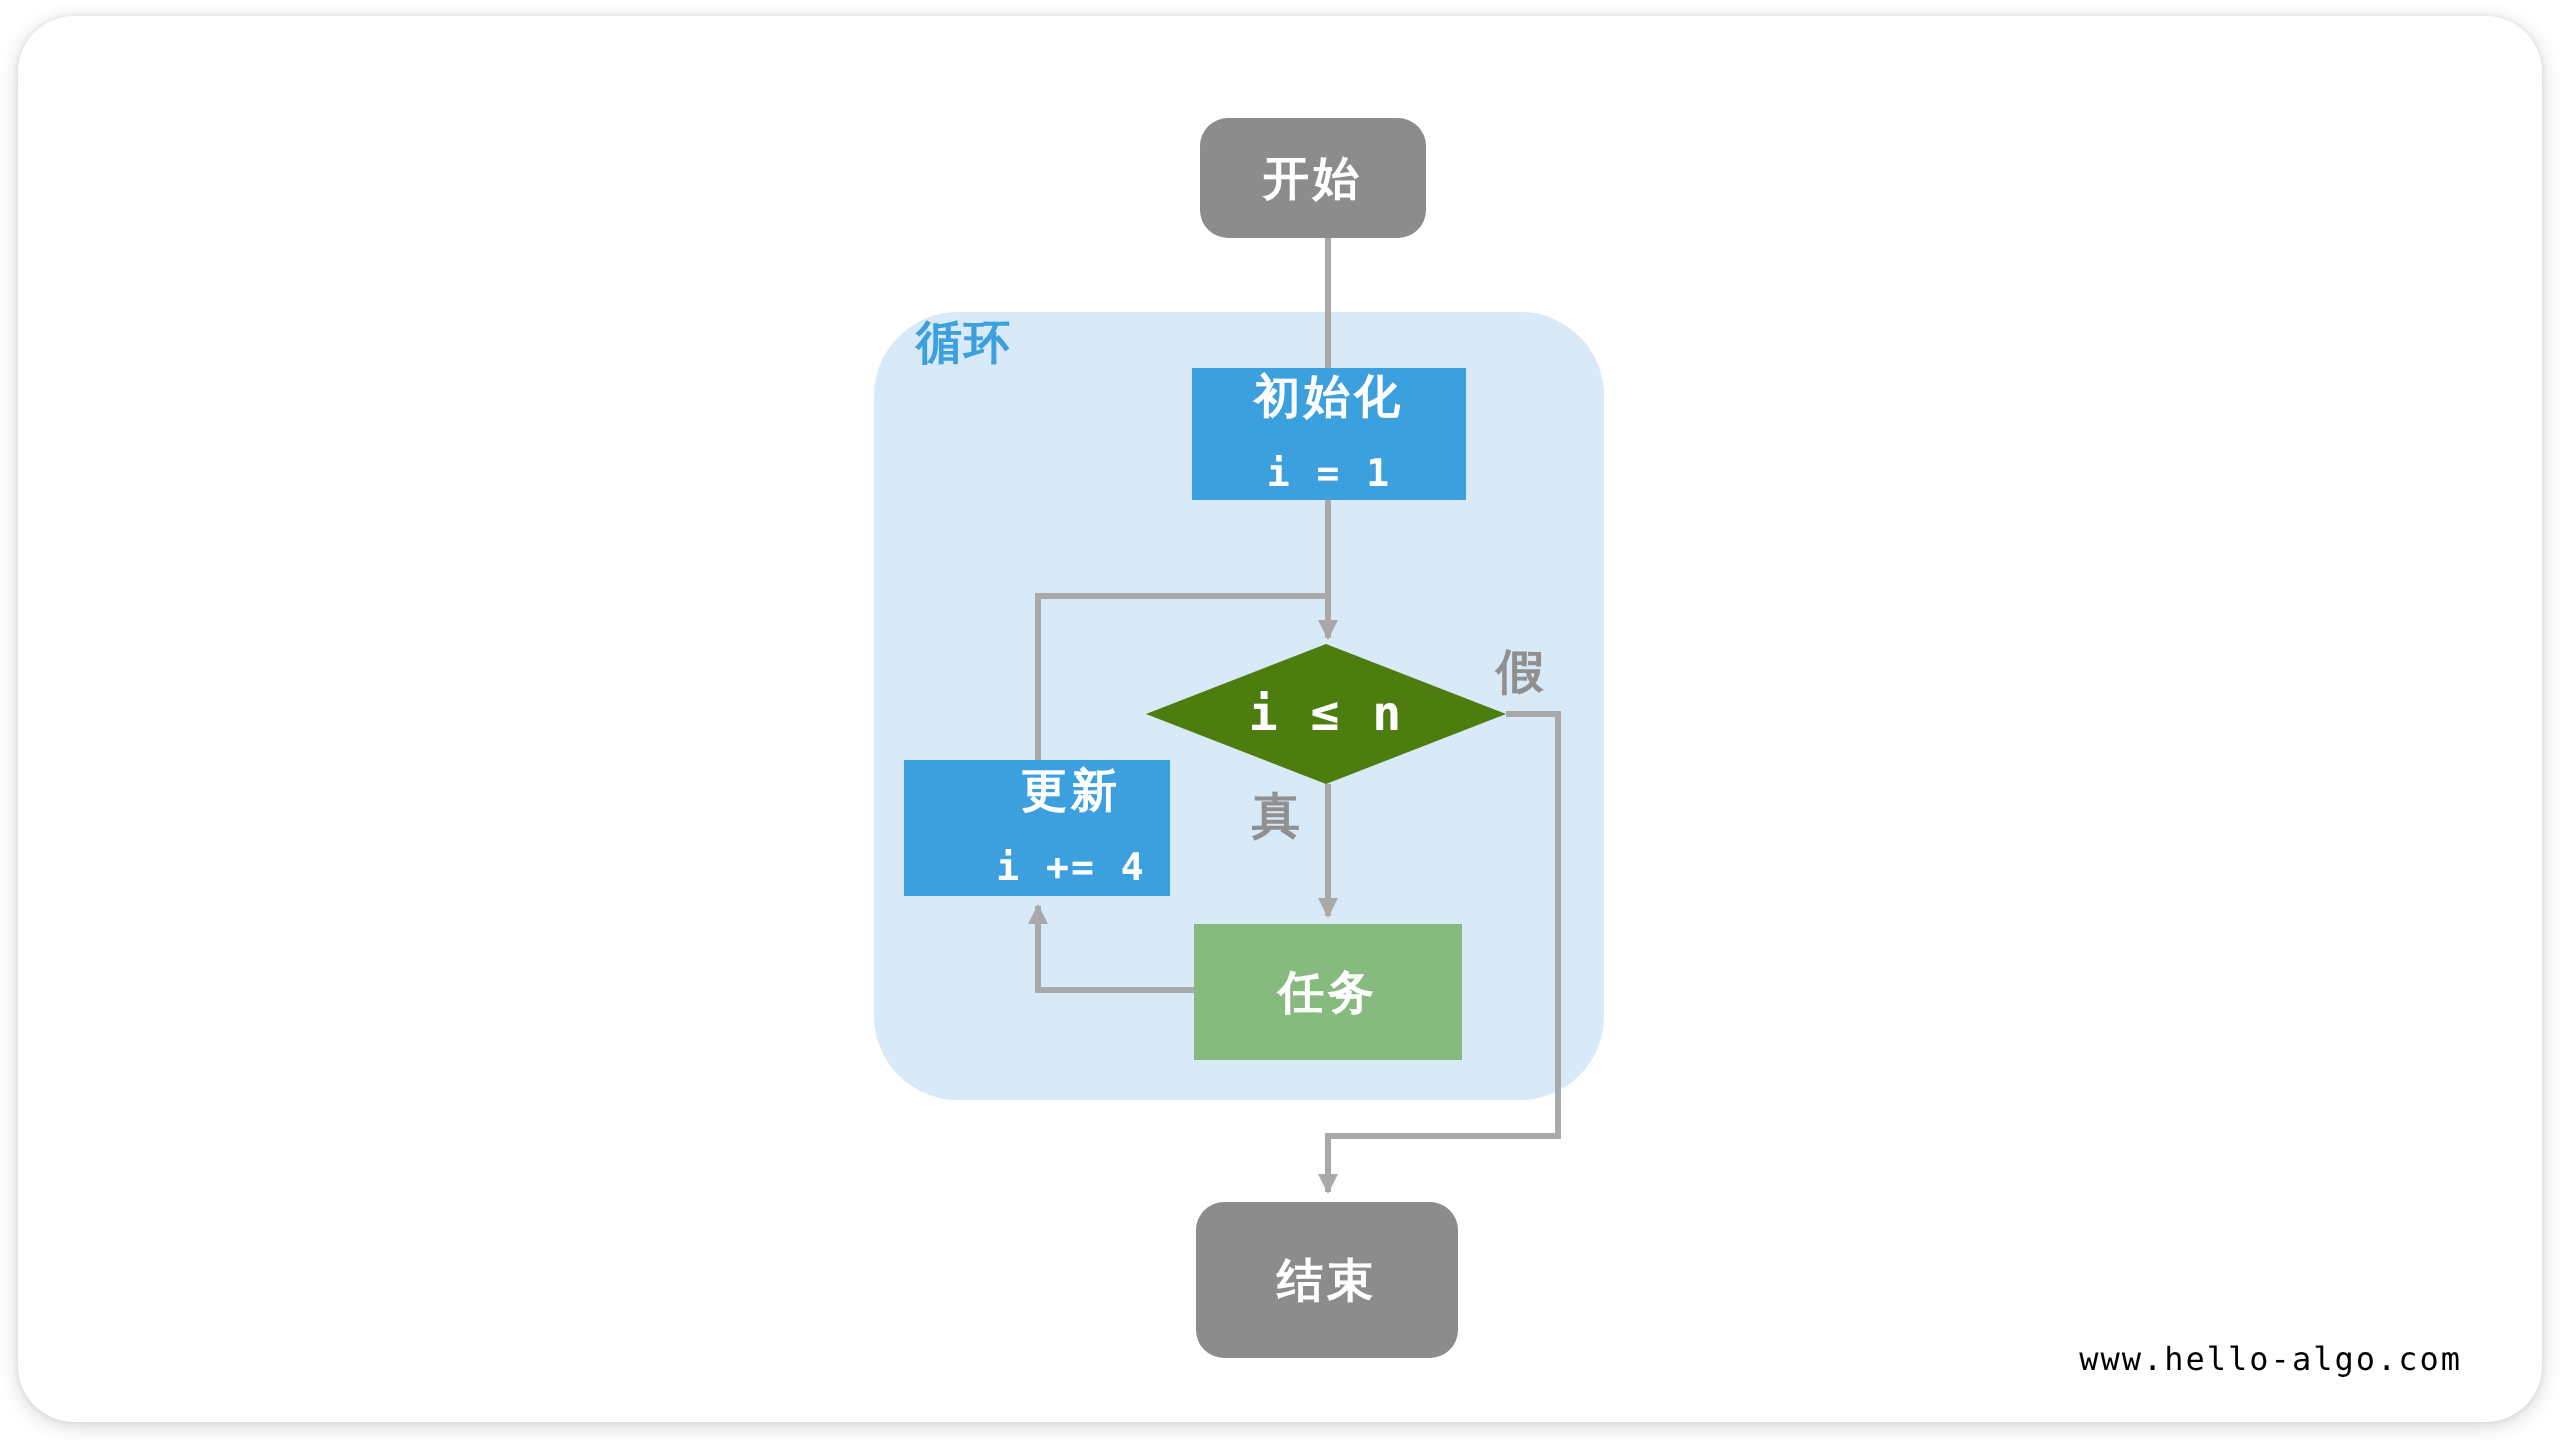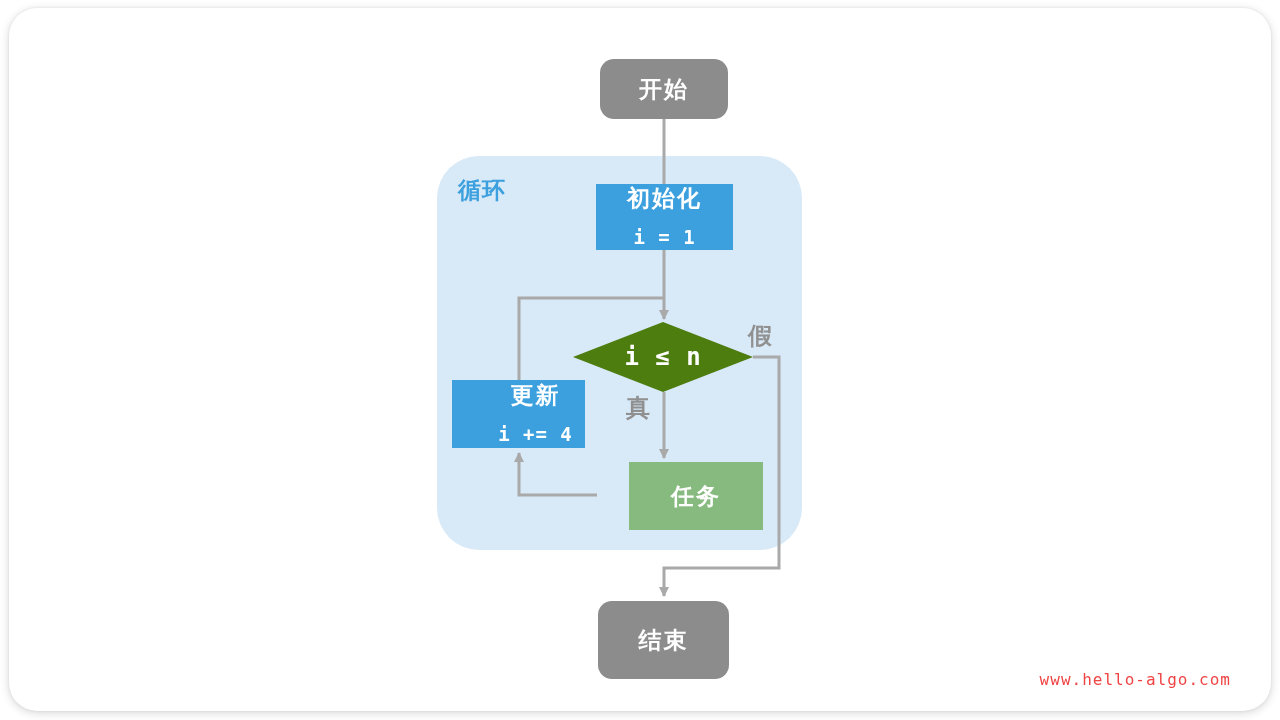--- a/index.html
+++ b/index.html
@@ -17,21 +17,21 @@
   .loop-container {
     position: absolute;
     left: 428px; top: 148px;
     width: 365px; height: 394px;
     background: #d8e9f7;
     border-radius: 42px;
   }
 
   .loop-label {
     position: absolute;
-    left: 449px; top: 167px;
+    left: 449px; top: 148px;
     font-size: 23px;
     font-weight: 700;
     color: #3da0de;
     letter-spacing: 1px;
   }
 
   svg.connectors {
     position: absolute;
     left: 0; top: 0;
     width: 1280px; height: 720px;
@@ -53,23 +53,23 @@
   .node .code {
     font-family: "DejaVu Sans Mono", monospace;
     font-size: 19px;
     font-weight: 700;
     letter-spacing: 1px;
     margin-top: 13px;
   }
 
   .terminal { background: #8c8c8c; border-radius: 14px; }
   .process  { background: #3da0de; }
-  .task     { background: #86ba7e; margin-left: 32px; }
+  .task     { background: #86ba7e; }
 
-  .node-start  { left: 591px; top: 51px;  width: 128px; height: 60px; }
+  .node-start  { left: 591px; top: 51px;  width: 113px; height: 60px; }
   .node-init   { left: 587px; top: 176px; width: 137px; height: 66px; }
   .node-update { left: 443px; top: 372px; width: 133px; height: 68px; padding-left: 34px; }
   .node-task   { left: 588px; top: 454px; width: 134px; height: 68px; }
   .node-end    { left: 589px; top: 593px; width: 131px; height: 78px; }
 
   .node-cond {
     left: 564px; top: 314px; width: 180px; height: 70px;
     background: #4d7c0f;
     clip-path: polygon(50% 0, 100% 50%, 50% 100%, 0 50%);
   }
@@ -82,21 +82,21 @@
     color: #909090;
   }
   .label-true  { left: 617px; top: 384px; }
   .label-false { left: 739px; top: 312px; }
 
   .watermark {
     position: absolute;
     right: 40px; bottom: 22px;
     font-family: "DejaVu Sans Mono", monospace;
     font-size: 16px;
-    color: #ef4444;
+    color: #000000;
     letter-spacing: 1px;
   }
 </style>
 </head>
 <body>
 
 <div class="card">
 
   <div class="loop-container"></div>
   <div class="loop-label">循环</div>

